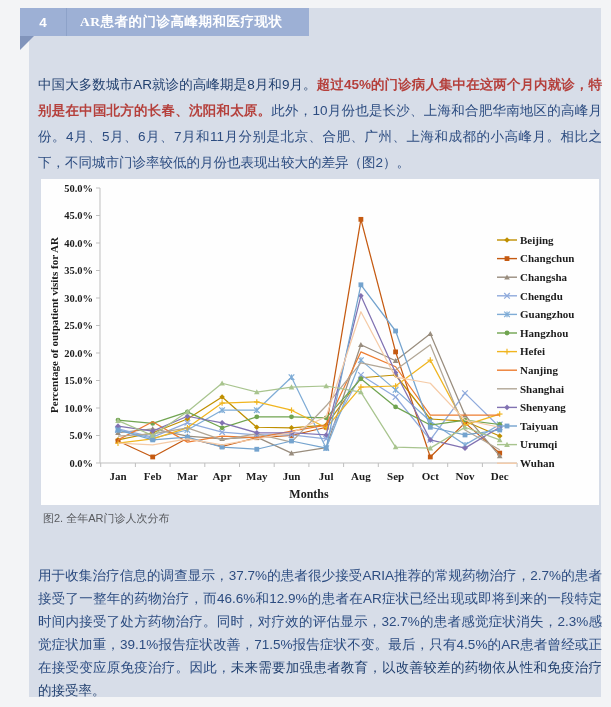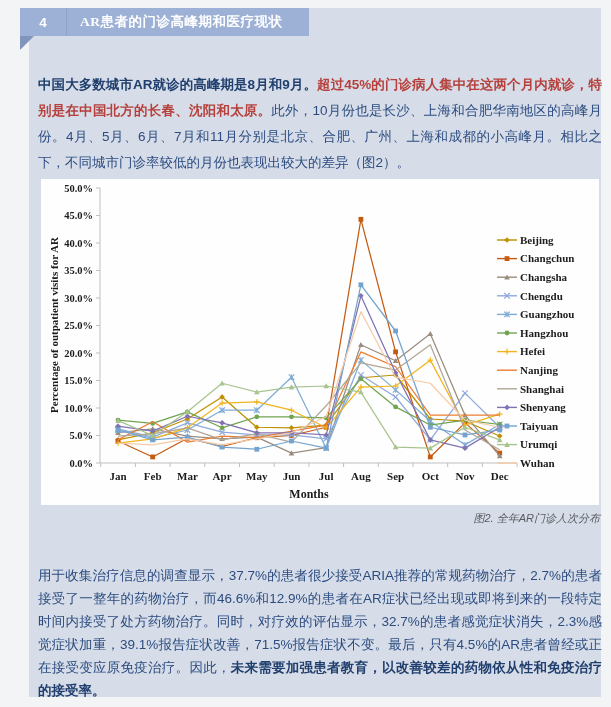--- a/index.html
+++ b/index.html
@@ -23,29 +23,29 @@
   .fold {
     position:absolute; left:20px; top:36px; width:14px; height:14px;
     background:#8194bb; clip-path:polygon(0 0, 100% 0, 0 100%);
   }
   .para {
     position:absolute; left:38px; width:564px;
     color:#2c4c80; font-size:13.5px; text-align:justify;
   }
   .para1 { top:58px; line-height:26px; }
   .para2 { top:550px; line-height:23px; }
-  .seg-bold   { font-weight:bold; color:#203f6e; }
+  .seg-bold   { font-weight:normal; color:#203f6e; }
   .seg-red    { font-weight:bold; color:#b5403c; }
   .chart-box {
     position:absolute; left:41px; top:179px; width:558px; height:326px;
     background:#fefefe;
   }
   .caption {
-    position:absolute; left:36px; top:511px; width:564px;
-    text-align:right; color:#585a5e; font-size:11px;font-style:italic;
+    position:absolute; left:43px; top:511px; width:564px;
+    text-align:left; color:#585a5e; font-size:11px;
   }
   svg text {
     font-family:"Liberation Serif","DejaVu Serif",serif;
     font-weight:bold; fill:#1c1c1c;
   }
 </style>
 </head>
 <body>
 
 <div class="page">

